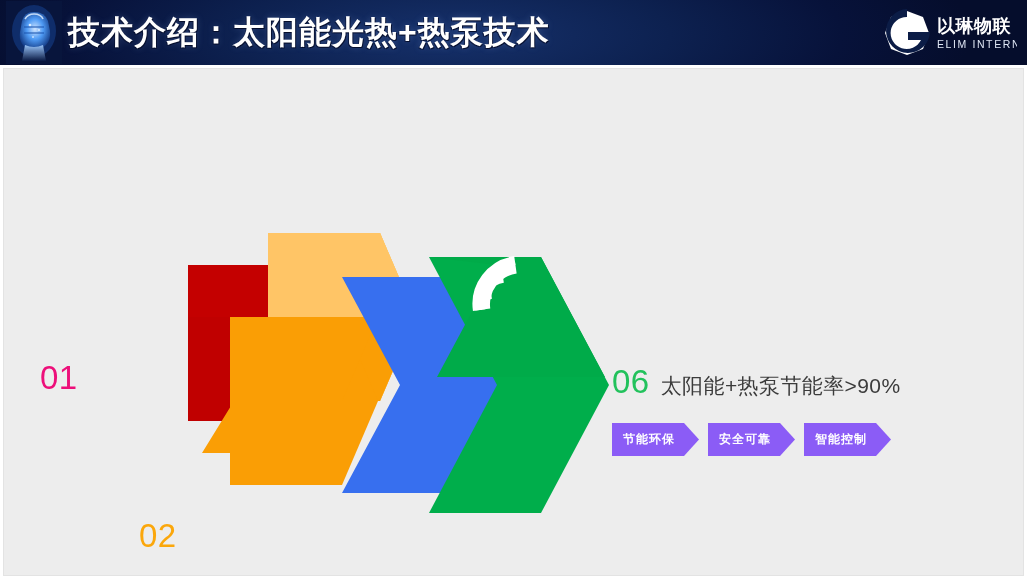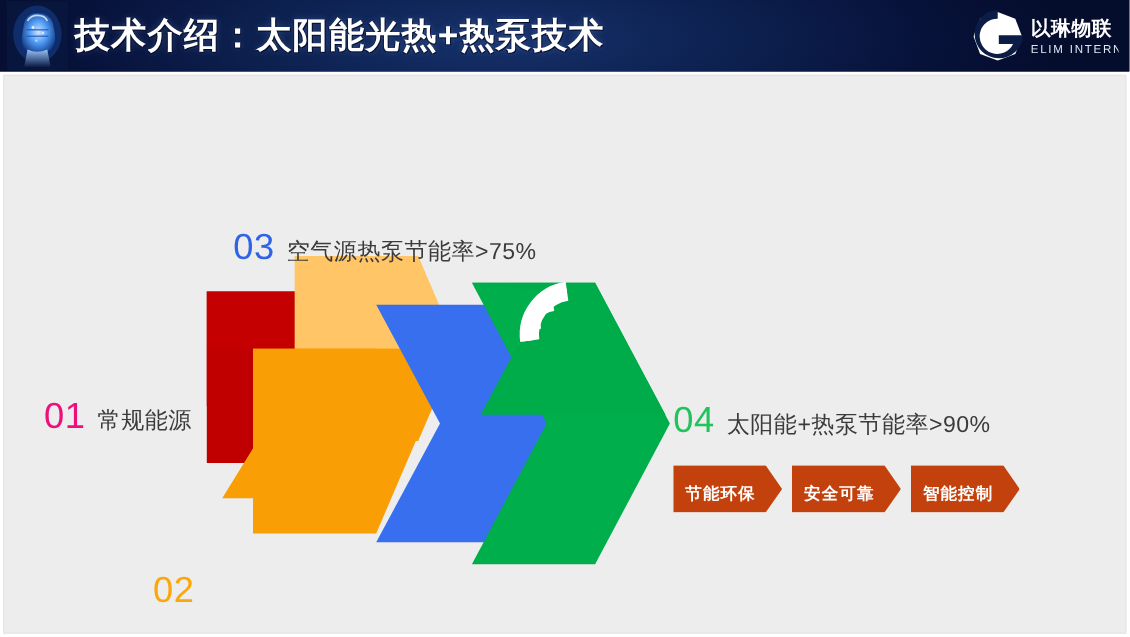--- a/index.html
+++ b/index.html
@@ -126,28 +126,28 @@
   .tags {
     position: absolute;
     left: 608px;
     top: 354px;
     display: flex;
     gap: 9px;
   }
   .tag {
     position: relative;
     height: 33px;
-    background: #c2410c;
+    background: #8b5cf6;
     color: #ffffff;
-    font-size: 15px;
+    font-size: 12px;
     font-weight: bold;
     letter-spacing: 1px;
     display: flex;
     align-items: center;
-    padding: 10px 24px 0 11px;
+    padding: 0 24px 0 11px;
     clip-path: polygon(0 0, calc(100% - 15px) 0, 100% 50%, calc(100% - 15px) 100%, 0 100%);
   }
 </style>
 </head>
 <body>
 
 <div class="slide">
 
   <div class="header">
 
@@ -233,34 +233,29 @@
           <path d="M6 44 a26 26 0 0 1 26 -26" fill="none" stroke="#ffffff" stroke-width="9" stroke-linecap="butt"></path>
           <path d="M6 44 a12 12 0 0 1 12 -12" fill="none" stroke="#ffffff" stroke-width="9" stroke-linecap="butt"></path>
           <path d="M2 46 a44 44 0 0 1 44 -44" fill="none" stroke="#ffffff" stroke-width="9" stroke-linecap="butt"></path>
           <rect x="0" y="36" width="10" height="10" fill="#ffffff"></rect>
         </g>
       </svg>
     </div>
 
     <div class="label label-01">
       <span class="num">01</span>
-      <span class="txt">常规能源</span>
     </div>
 
     <div class="label label-02">
       <span class="num">02</span>
     </div>
 
-    <div class="label label-03">
-      <span class="num">03</span>
-      <span class="txt">空气源热泵节能率&gt;75%</span>
-    </div>
 
     <div class="label label-04">
-      <span class="num">04</span>
+      <span class="num">06</span>
       <span class="txt">太阳能+热泵节能率&gt;90%</span>
     </div>
 
     <div class="tags">
       <div class="tag">节能环保</div>
       <div class="tag">安全可靠</div>
       <div class="tag">智能控制</div>
     </div>
 
   </div>

